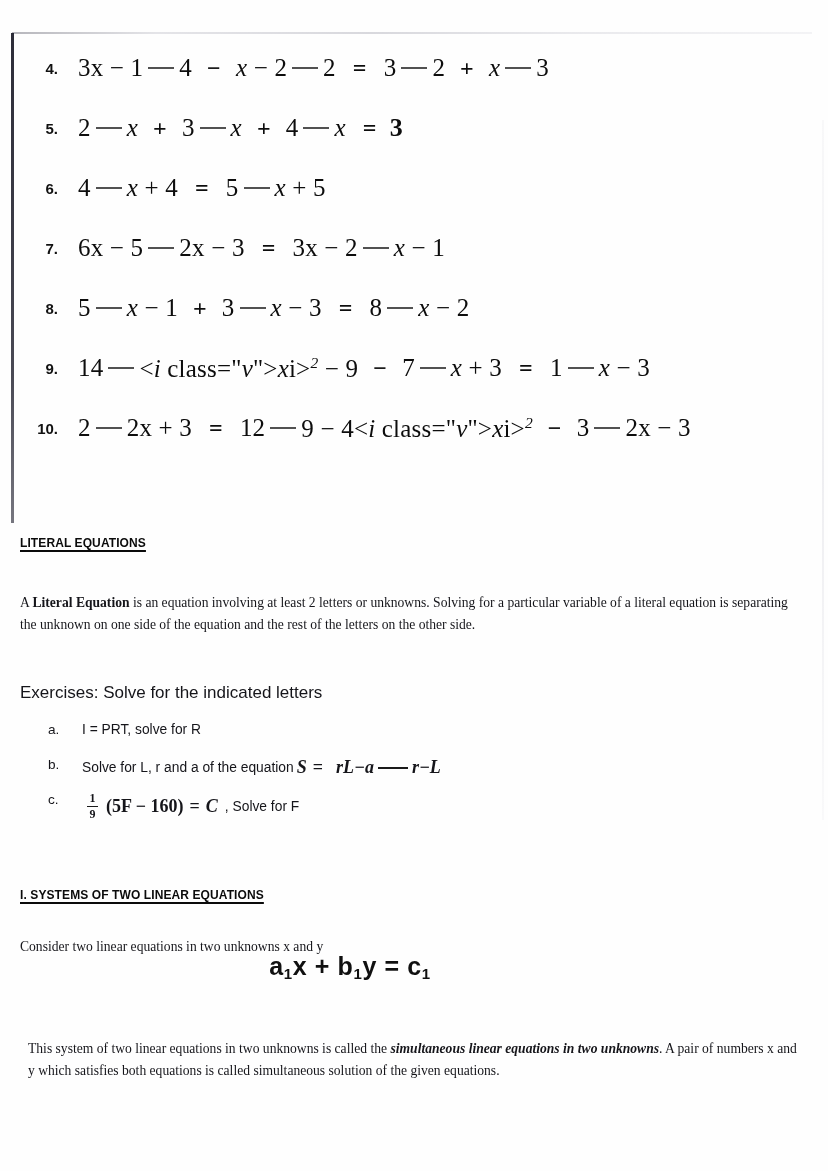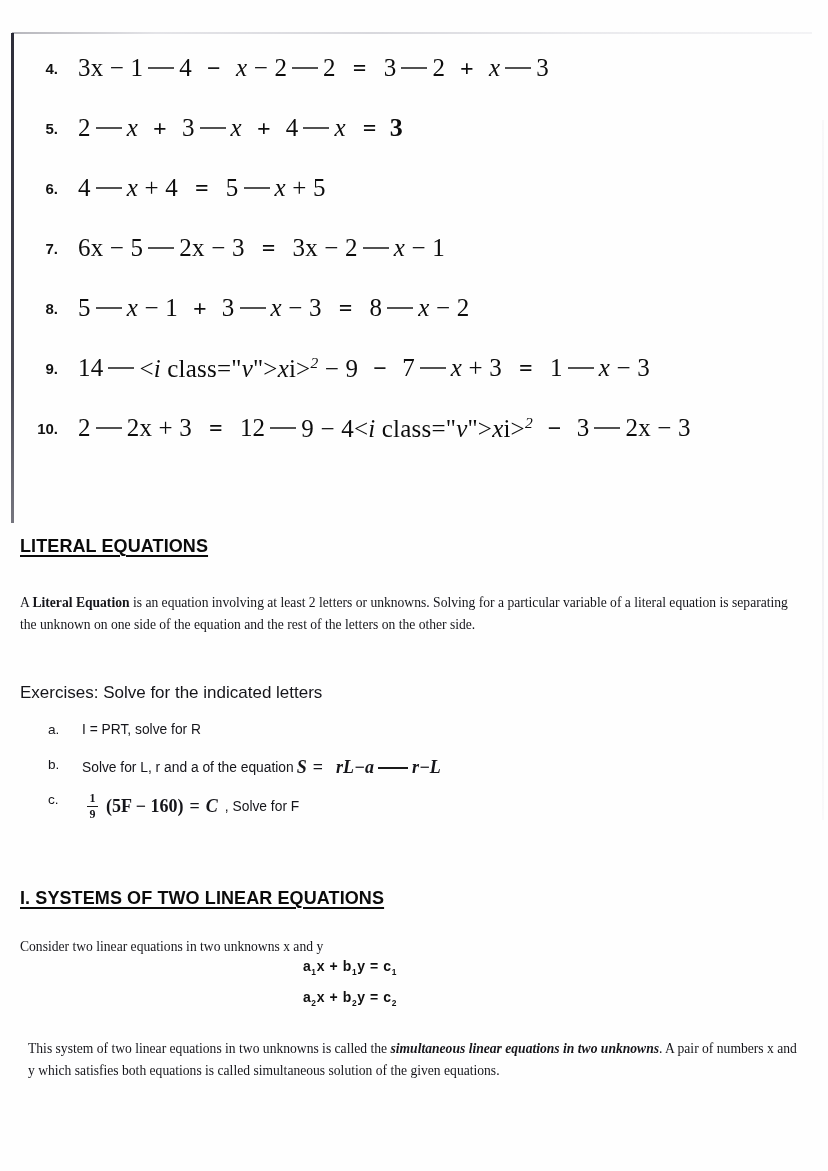--- a/index.html
+++ b/index.html
@@ -125,21 +125,21 @@
     font-size: .62em;
     vertical-align: super;
     font-style: italic;
   }
 
   
   .sec-head {
     position: absolute;
     font-family: "Liberation Sans", sans-serif;
     font-weight: bold;
-    font-size: 18px;
+    font-size: 12px;
     letter-spacing: .1px;
     color: #0b0b0b;
     text-decoration: underline;
     text-underline-offset: 3px;
     text-decoration-thickness: 2px;
     white-space: nowrap;
   }
   .para {
     position: absolute;
     font-family: Liberation Serif, serif;
@@ -222,21 +222,21 @@
   .sys-eqs {
     position: absolute;
     left: 0;
     top: 952px;
     width: 700px;
     text-align: center;
   }
   .sys-line {
     font-family: "Liberation Sans", sans-serif;
     font-weight: bold;
-    font-size: 14px;
+    font-size: 25px;
     letter-spacing: .6px;
     color: #101010;
     line-height: 29px;
   }
   .sys-line sub {
     font-size: .6em;
     vertical-align: baseline;
     position: relative;
     top: 4px;
   }
@@ -451,22 +451,19 @@
   </div>
 
   <div class="sec-head" style="left:20px; top:888px;">I. SYSTEMS OF TWO LINEAR EQUATIONS</div>
 
   <div class="para" style="left:20px; top:936px; width:700px;">Consider two linear equations in two unknowns x and y</div>
 
   <div class="sys-eqs">
     <div class="sys-line">
       <span>a</span><sub>1</sub>x&nbsp;+&nbsp;<span>b</span><sub>1</sub>y&nbsp;=&nbsp;<span>c</span><sub>1</sub>
     </div>
-    <div class="sys-line">
-      <span>a</span><sub>2</sub>x&nbsp;+&nbsp;<span>b</span><sub>2</sub>y&nbsp;=&nbsp;<span>c</span><sub>2</sub>
-    </div>
   </div>
 
   <div class="para" style="left:20px; top:1038px; width:775px;margin-left:8px;">
     <span>This system of two linear equations in two unknowns is called the </span><span class="bi">simultaneous linear equations in two unknowns</span><span>. A pair of numbers x and y which satisfies both equations is called simultaneous solution of the given equations.</span>
   </div>
 
 </div>
 
 </body></html>

